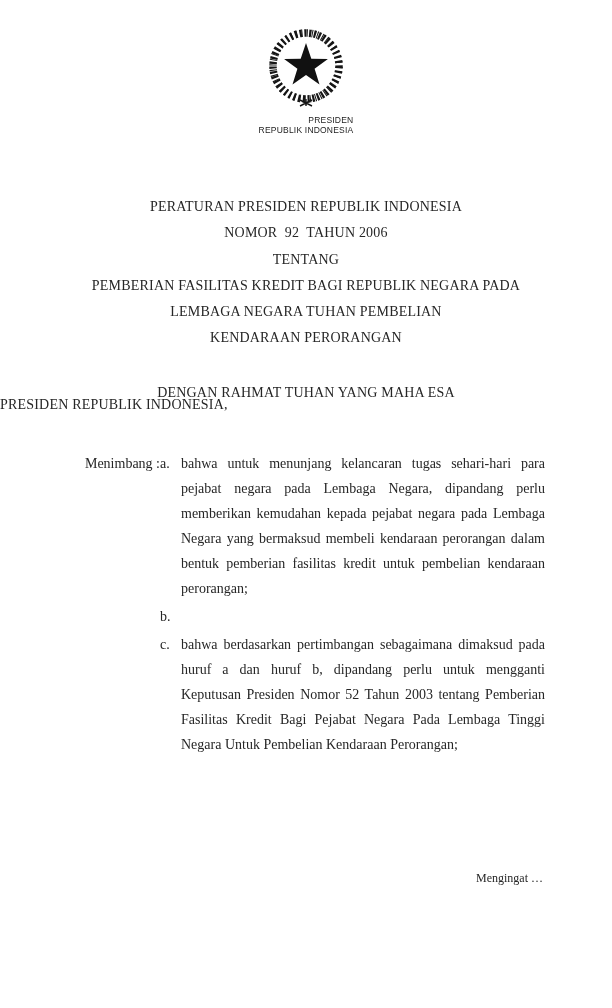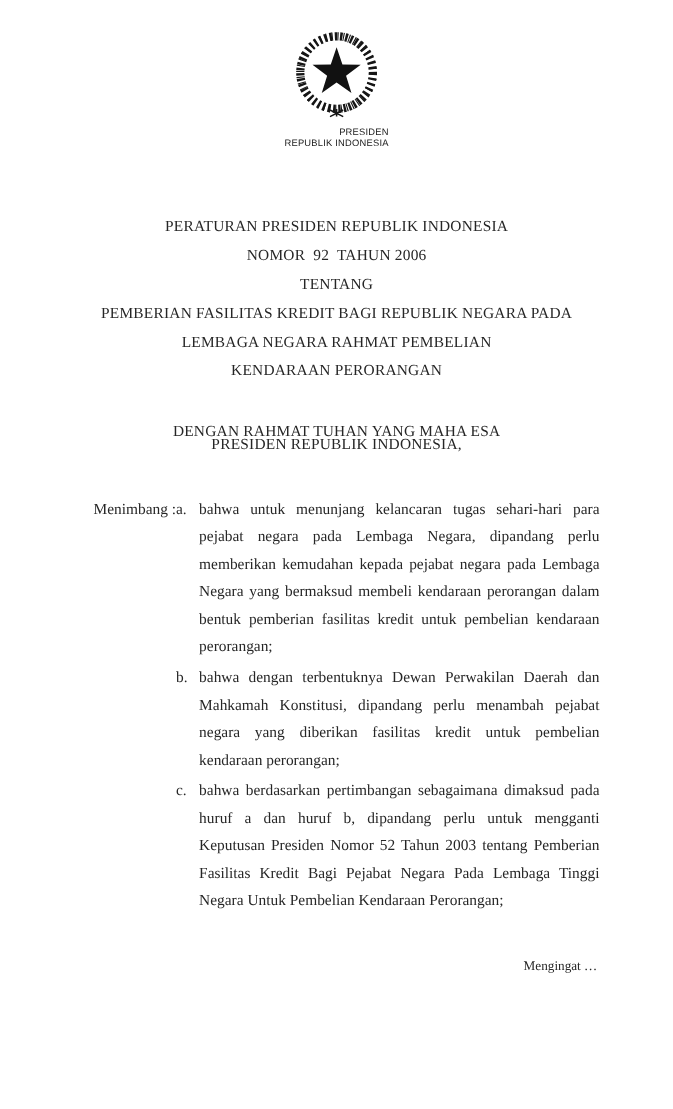--- a/index.html
+++ b/index.html
@@ -59,21 +59,21 @@
     text-align: center;
     font-size: 14px;
     letter-spacing: 0.2px;
     margin-top: 44px;
   }
   .authority {
     position: absolute;
     top: 397px;
     left: 0;
     width: 100%;
-    text-align: center;
+    text-align: left;
     font-size: 14px;
     letter-spacing: 0.2px;
   }
 
   
   .considerations {
     position: absolute;
     top: 451px;
     left: 67px;
     width: 478px;
@@ -118,39 +118,38 @@
       <div>PRESIDEN</div>
       <div>REPUBLIK INDONESIA</div>
     </div>
   </header>
 
   <section class="title-block">
     <div>PERATURAN PRESIDEN REPUBLIK INDONESIA</div>
     <div class="nomor">NOMOR  92  TAHUN 2006</div>
     <div>TENTANG</div>
     <div>PEMBERIAN FASILITAS KREDIT BAGI REPUBLIK NEGARA PADA</div>
-    <div>LEMBAGA NEGARA RAHMAT PEMBELIAN</div>
+    <div>LEMBAGA NEGARA TUHAN PEMBELIAN</div>
     <div>KENDARAAN PERORANGAN</div>
   </section>
 
   <div class="invocation">DENGAN RAHMAT TUHAN YANG MAHA ESA</div>
   <div class="authority">PRESIDEN REPUBLIK INDONESIA,</div>
 
   <section class="considerations">
 
     <div class="cons-row">
       <div class="cons-label">Menimbang :</div>
       <div class="cons-letter">a.</div>
       <div class="cons-text">bahwa untuk menunjang kelancaran tugas sehari-hari para pejabat negara pada Lembaga Negara, dipandang perlu memberikan kemudahan kepada pejabat negara pada Lembaga Negara yang bermaksud membeli kendaraan perorangan dalam bentuk pemberian fasilitas kredit untuk pembelian kendaraan perorangan;</div>
     </div>
 
     <div class="cons-row">
       <div class="cons-label"></div>
       <div class="cons-letter">b.</div>
-      <div class="cons-text">bahwa dengan terbentuknya Dewan Perwakilan Daerah dan Mahkamah Konstitusi, dipandang perlu menambah pejabat negara yang diberikan fasilitas kredit untuk pembelian kendaraan perorangan;</div>
     </div>
 
     <div class="cons-row">
       <div class="cons-label"></div>
       <div class="cons-letter">c.</div>
       <div class="cons-text">bahwa berdasarkan pertimbangan sebagaimana dimaksud pada huruf a dan huruf b, dipandang perlu untuk mengganti Keputusan Presiden Nomor 52 Tahun 2003 tentang Pemberian Fasilitas Kredit Bagi Pejabat Negara Pada Lembaga Tinggi Negara Untuk Pembelian Kendaraan Perorangan;</div>
     </div>
 
   </section>
 

